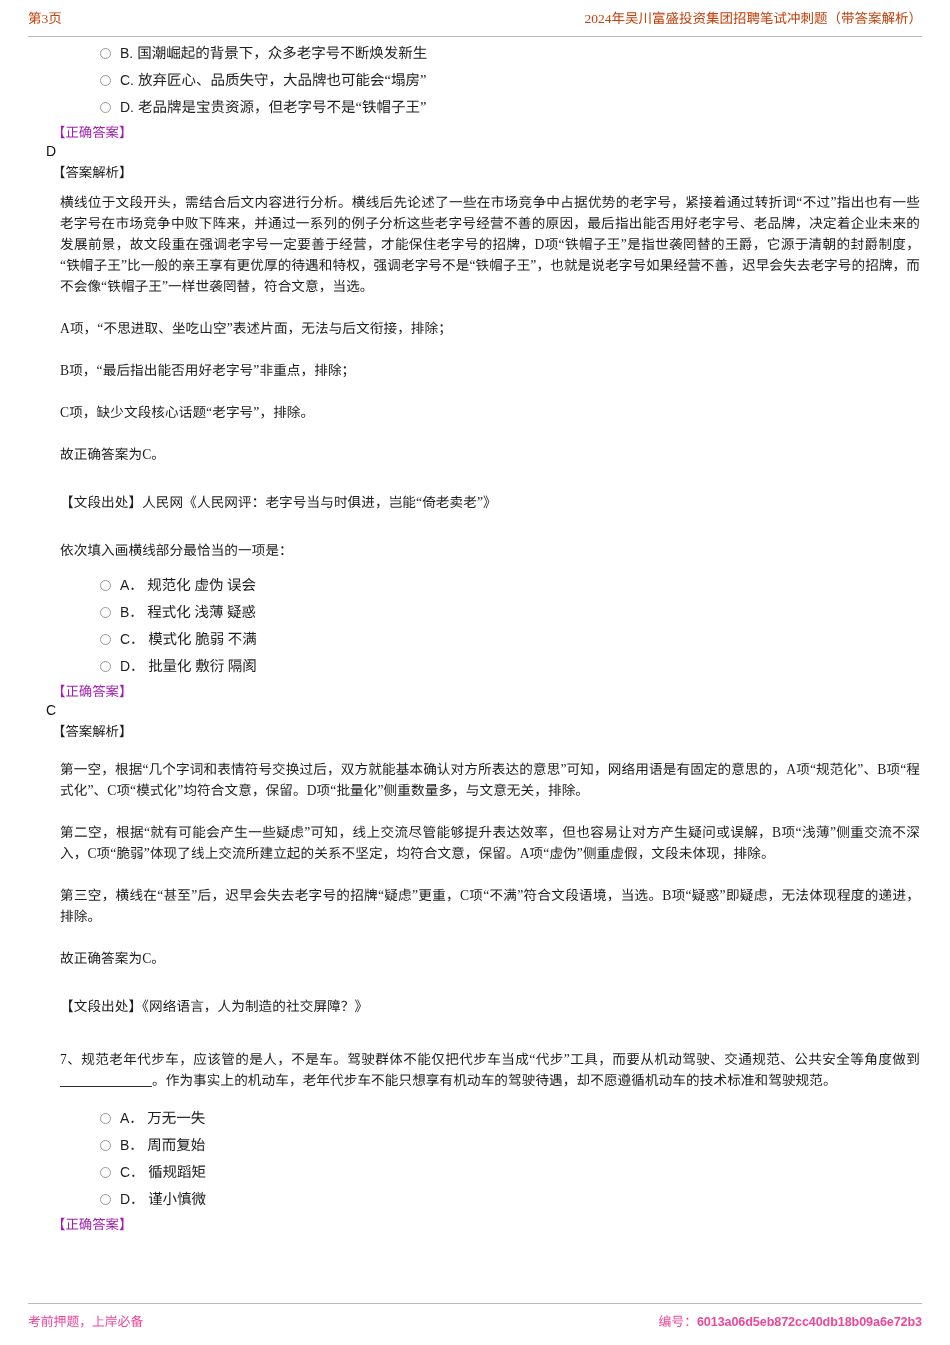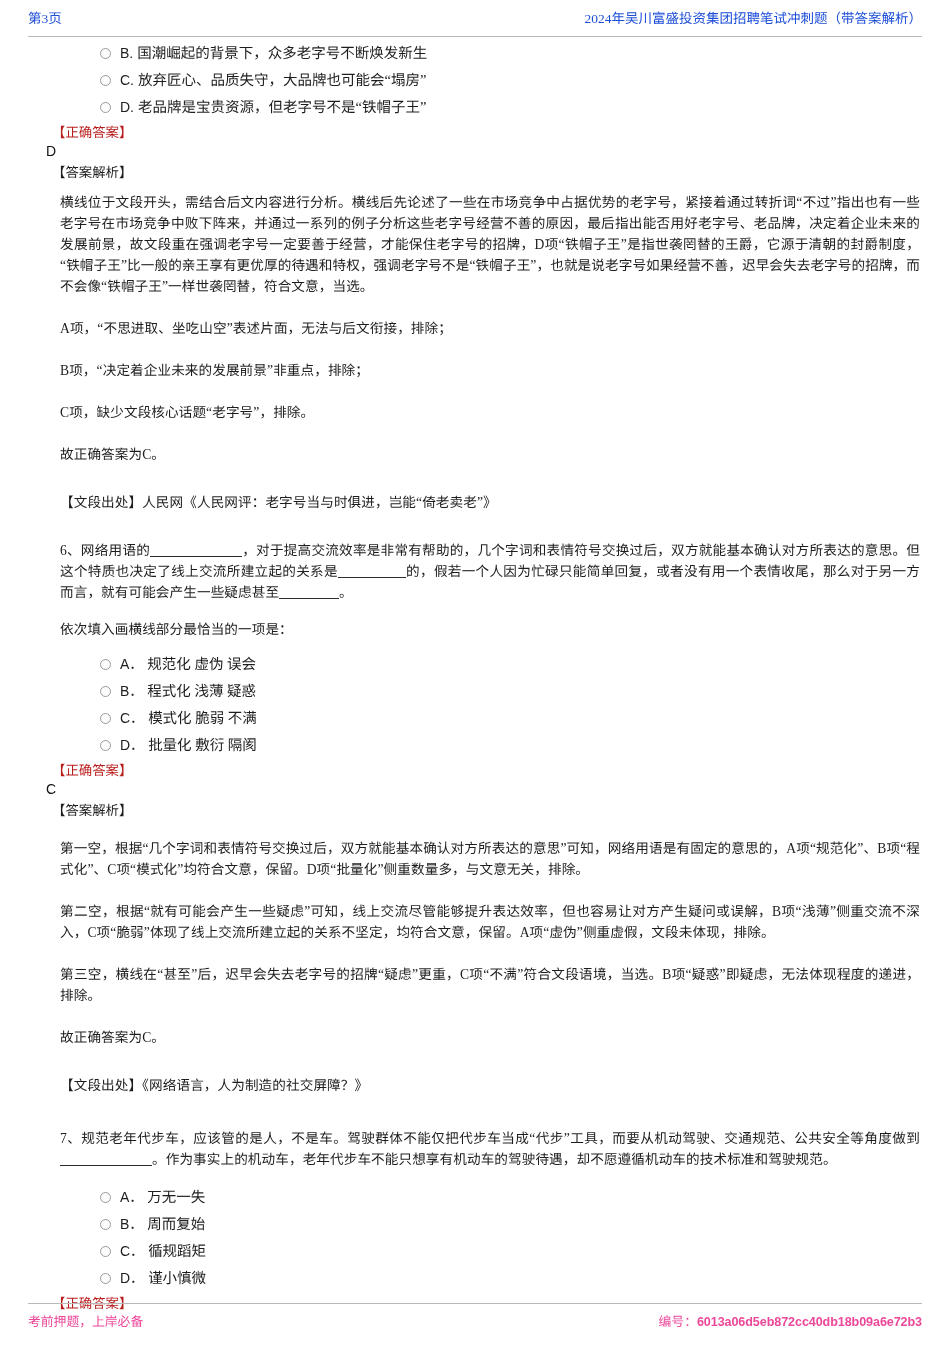--- a/index.html
+++ b/index.html
@@ -28,21 +28,21 @@
     top: 10px;
     left: 28px;
     right: 28px;
     height: 26px;
     border-bottom: 1px solid #b9b9b9;
     display: flex;
     align-items: flex-start;
     justify-content: space-between;
     font-size: 13.5px;
     line-height: 18px;
-    color: #1d4ed8;
+    color: #c2410c;
   }
   .header-left  { white-space: nowrap; }
   .header-right { white-space: nowrap; }
 
   
   .content {
     position: absolute;
     top: 42px;
     left: 44px;
     right: 30px;
@@ -98,21 +98,21 @@
     margin-right: 4px;
     letter-spacing: 0px;
   }
   .opt-text { white-space: nowrap; }
 
   
   .ans-label {
     font-size: 13.4px;
     line-height: 19px;
     margin: 4px 0 0 8px;
-    color: #b91c1c;
+    color: #a21caf;
   }
   .ans-value {
     font-family: "Liberation Sans", "DejaVu Sans", sans-serif;
     font-size: 14px;
     line-height: 19px;
     margin: 0 0 2px 2px;
     color: #101010;
   }
   .exp-label {
     font-size: 13.4px;
@@ -183,36 +183,33 @@
     </ul>
 
     <div class="ans-label">【正确答案】</div>
     <div class="ans-value">D</div>
     <div class="exp-label">【答案解析】</div>
 
     <p class="para">横线位于文段开头，需结合后文内容进行分析。横线后先论述了一些在市场竞争中占据优势的老字号，紧接着通过转折词“不过”指出也有一些老字号在市场竞争中败下阵来，并通过一系列的例子分析这些老字号经营不善的原因，最后指出能否用好老字号、老品牌，决定着企业未来的发展前景，故文段重在强调老字号一定要善于经营，才能保住老字号的招牌，D项“铁帽子王”是指世袭罔替的王爵，它源于清朝的封爵制度，“铁帽子王”比一般的亲王享有更优厚的待遇和特权，强调老字号不是“铁帽子王”，也就是说老字号如果经营不善，迟早会失去老字号的招牌，而不会像“铁帽子王”一样世袭罔替，符合文意，当选。</p>
     <div class="gap-sm"></div>
     <p class="para">A项，“不思进取、坐吃山空”表述片面，无法与后文衔接，排除；</p>
     <div class="gap-sm"></div>
-    <p class="para">B项，“决定着企业未来的发展前景”非重点，排除；</p>
+    <p class="para">B项，“最后指出能否用好老字号”非重点，排除；</p>
     <div class="gap-sm"></div>
     <p class="para">C项，缺少文段核心话题“老字号”，排除。</p>
     <div class="gap-sm"></div>
     <p class="para">故正确答案为C。</p>
     <div class="gap-md"></div>
 
     <p class="para">
       <span>【文段出处】</span><span>人民网《人民网评：老字号当与时俱进，岂能“倚老卖老”》</span>
     </p>
 
     <div class="gap-md"></div>
 
-    <p class="para q-stem">
-      <span>6、网络用语的</span><span class="blank-line bl-lg"></span><span>，对于提高交流效率是非常有帮助的，几个字词和表情符号交换过后，双方就能基本确认对方所表达的意思。但这个特质也决定了线上交流所建立起的关系是</span><span class="blank-line bl-md"></span><span>的，假若一个人因为忙碌只能简单回复，或者没有用一个表情收尾，那么对于另一方而言，就有可能会产生一些疑虑甚至</span><span class="blank-line bl-sm"></span><span>。</span>
-    </p>
 
     <p class="para">依次填入画横线部分最恰当的一项是：</p>
 
     <ul class="options">
       <li class="option">
         <span class="radio"></span>
         <span class="opt-letter">A．</span>
         <span class="opt-text">规范化 虚伪 误会</span>
       </li>
       <li class="option">

